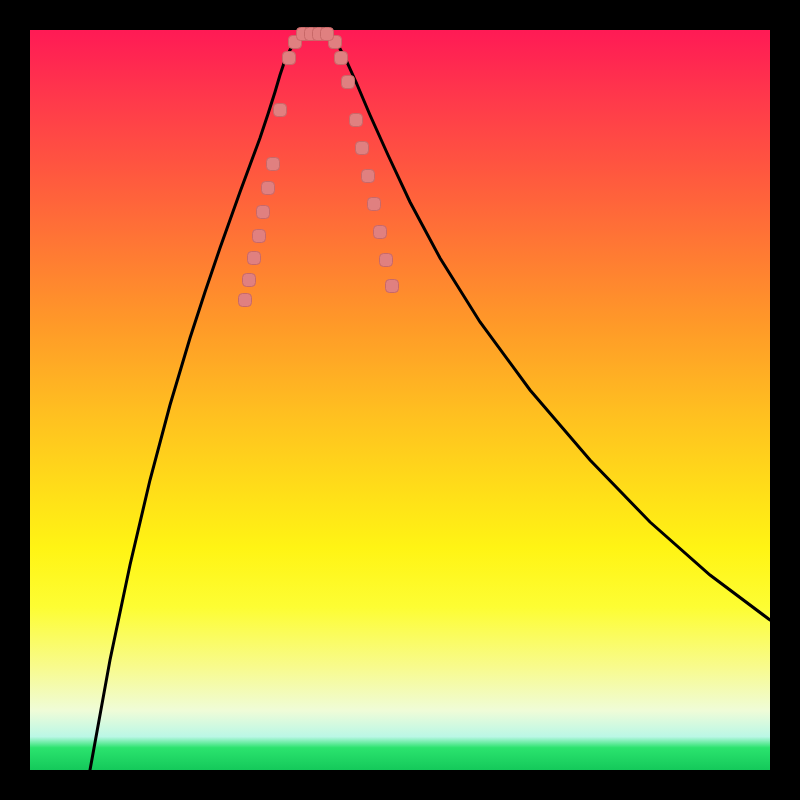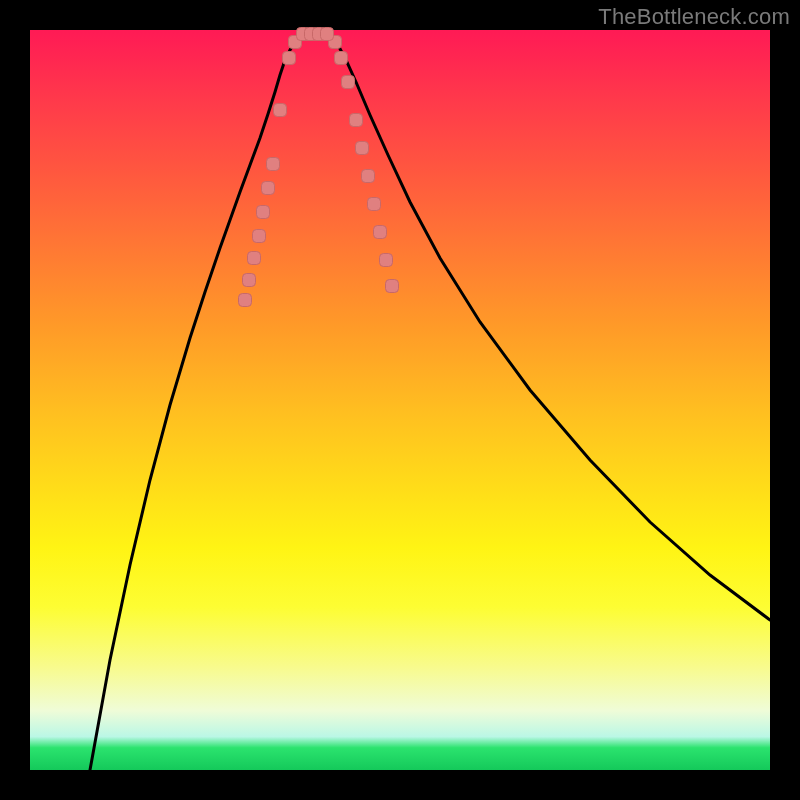--- a/index.html
+++ b/index.html
@@ -58,21 +58,20 @@
     top: 0;
     width: 740px;
     height: 740px;
     overflow: visible;
   }
 </style>
 </head>
 <body>
 
 <div class="frame">
-  <div class="watermark">TheBottleneck.com</div>
 
   <div class="plot">
     <svg class="curve" viewBox="0 0 740 740">
       <g id="curves">
           <path d="M60 740 L80 630 L100 535 L120 450 L140 375 L160 308 L175 262 L190 218 L200 190 L210 162 L220 135 L230 108 L238 84 L245 62 L250 45 L255 30 L260 20 L265 12 L272 4" fill="none" stroke="#000000" stroke-width="3" stroke-linecap="round"></path>
           <path d="M272 4 L300 4" fill="none" stroke="#000000" stroke-width="3"></path>
           <path d="M300 4 L308 15 L316 30 L326 52 L340 85 L358 125 L380 172 L410 228 L450 292 L500 360 L560 430 L620 492 L680 545 L740 590" fill="none" stroke="#000000" stroke-width="3" stroke-linecap="round"></path>
         </g>
       <g id="markers">
           <rect x="208.5" y="263.5" width="13" height="13" rx="4" ry="4" fill="#e08080" stroke="#c86868" stroke-width="1"></rect>

